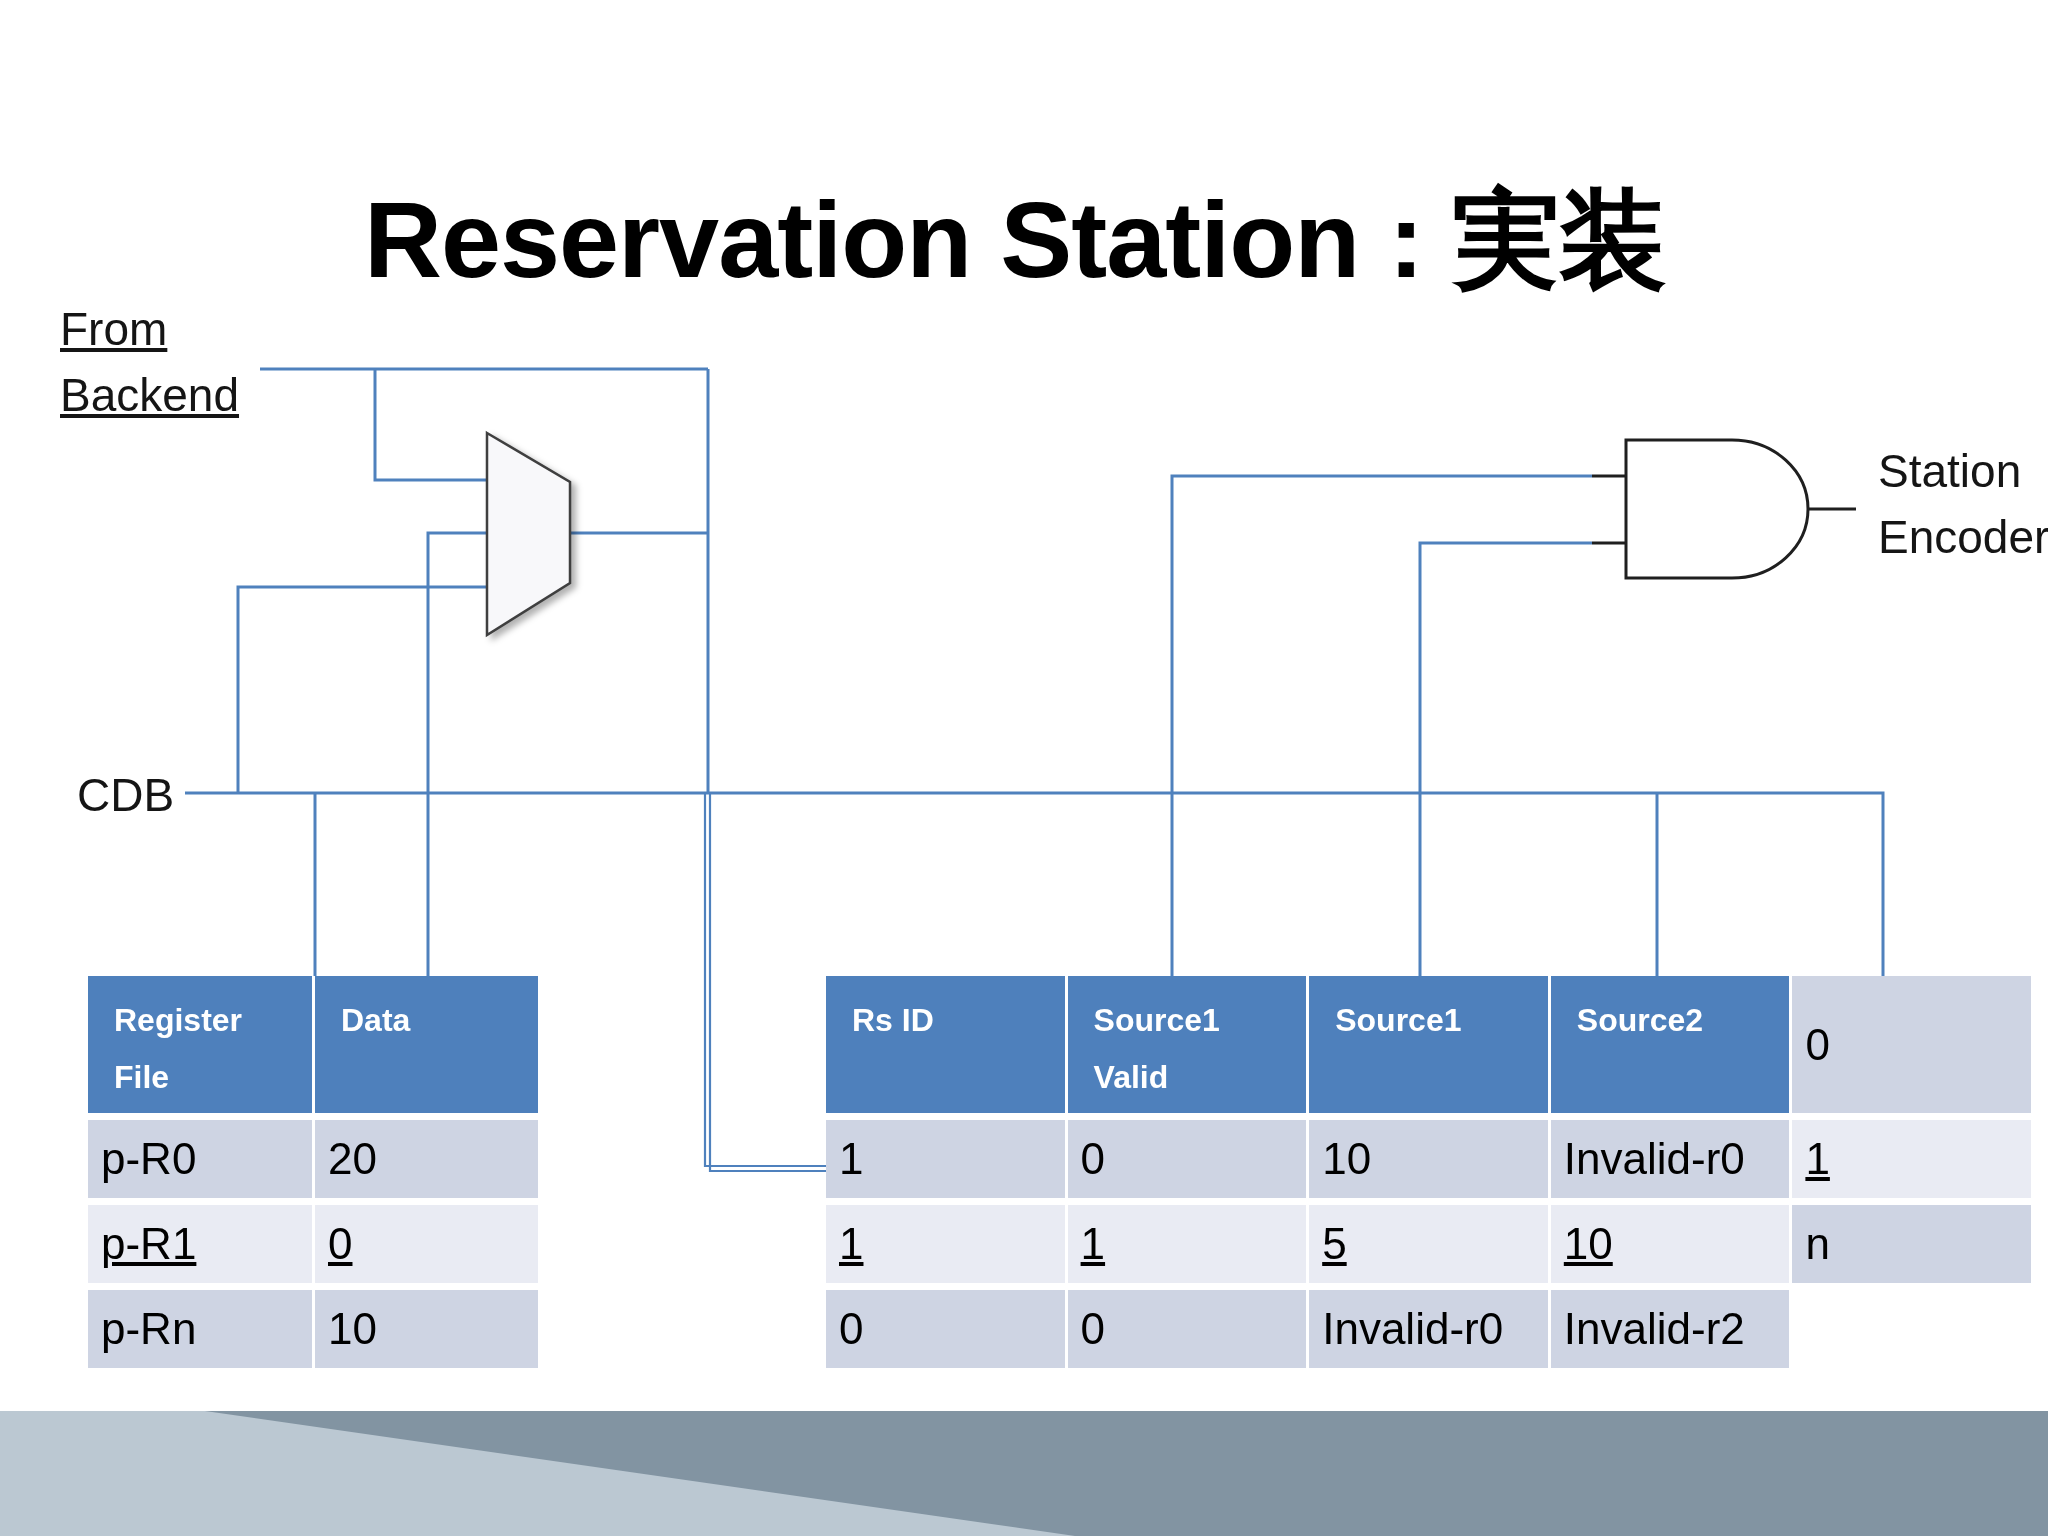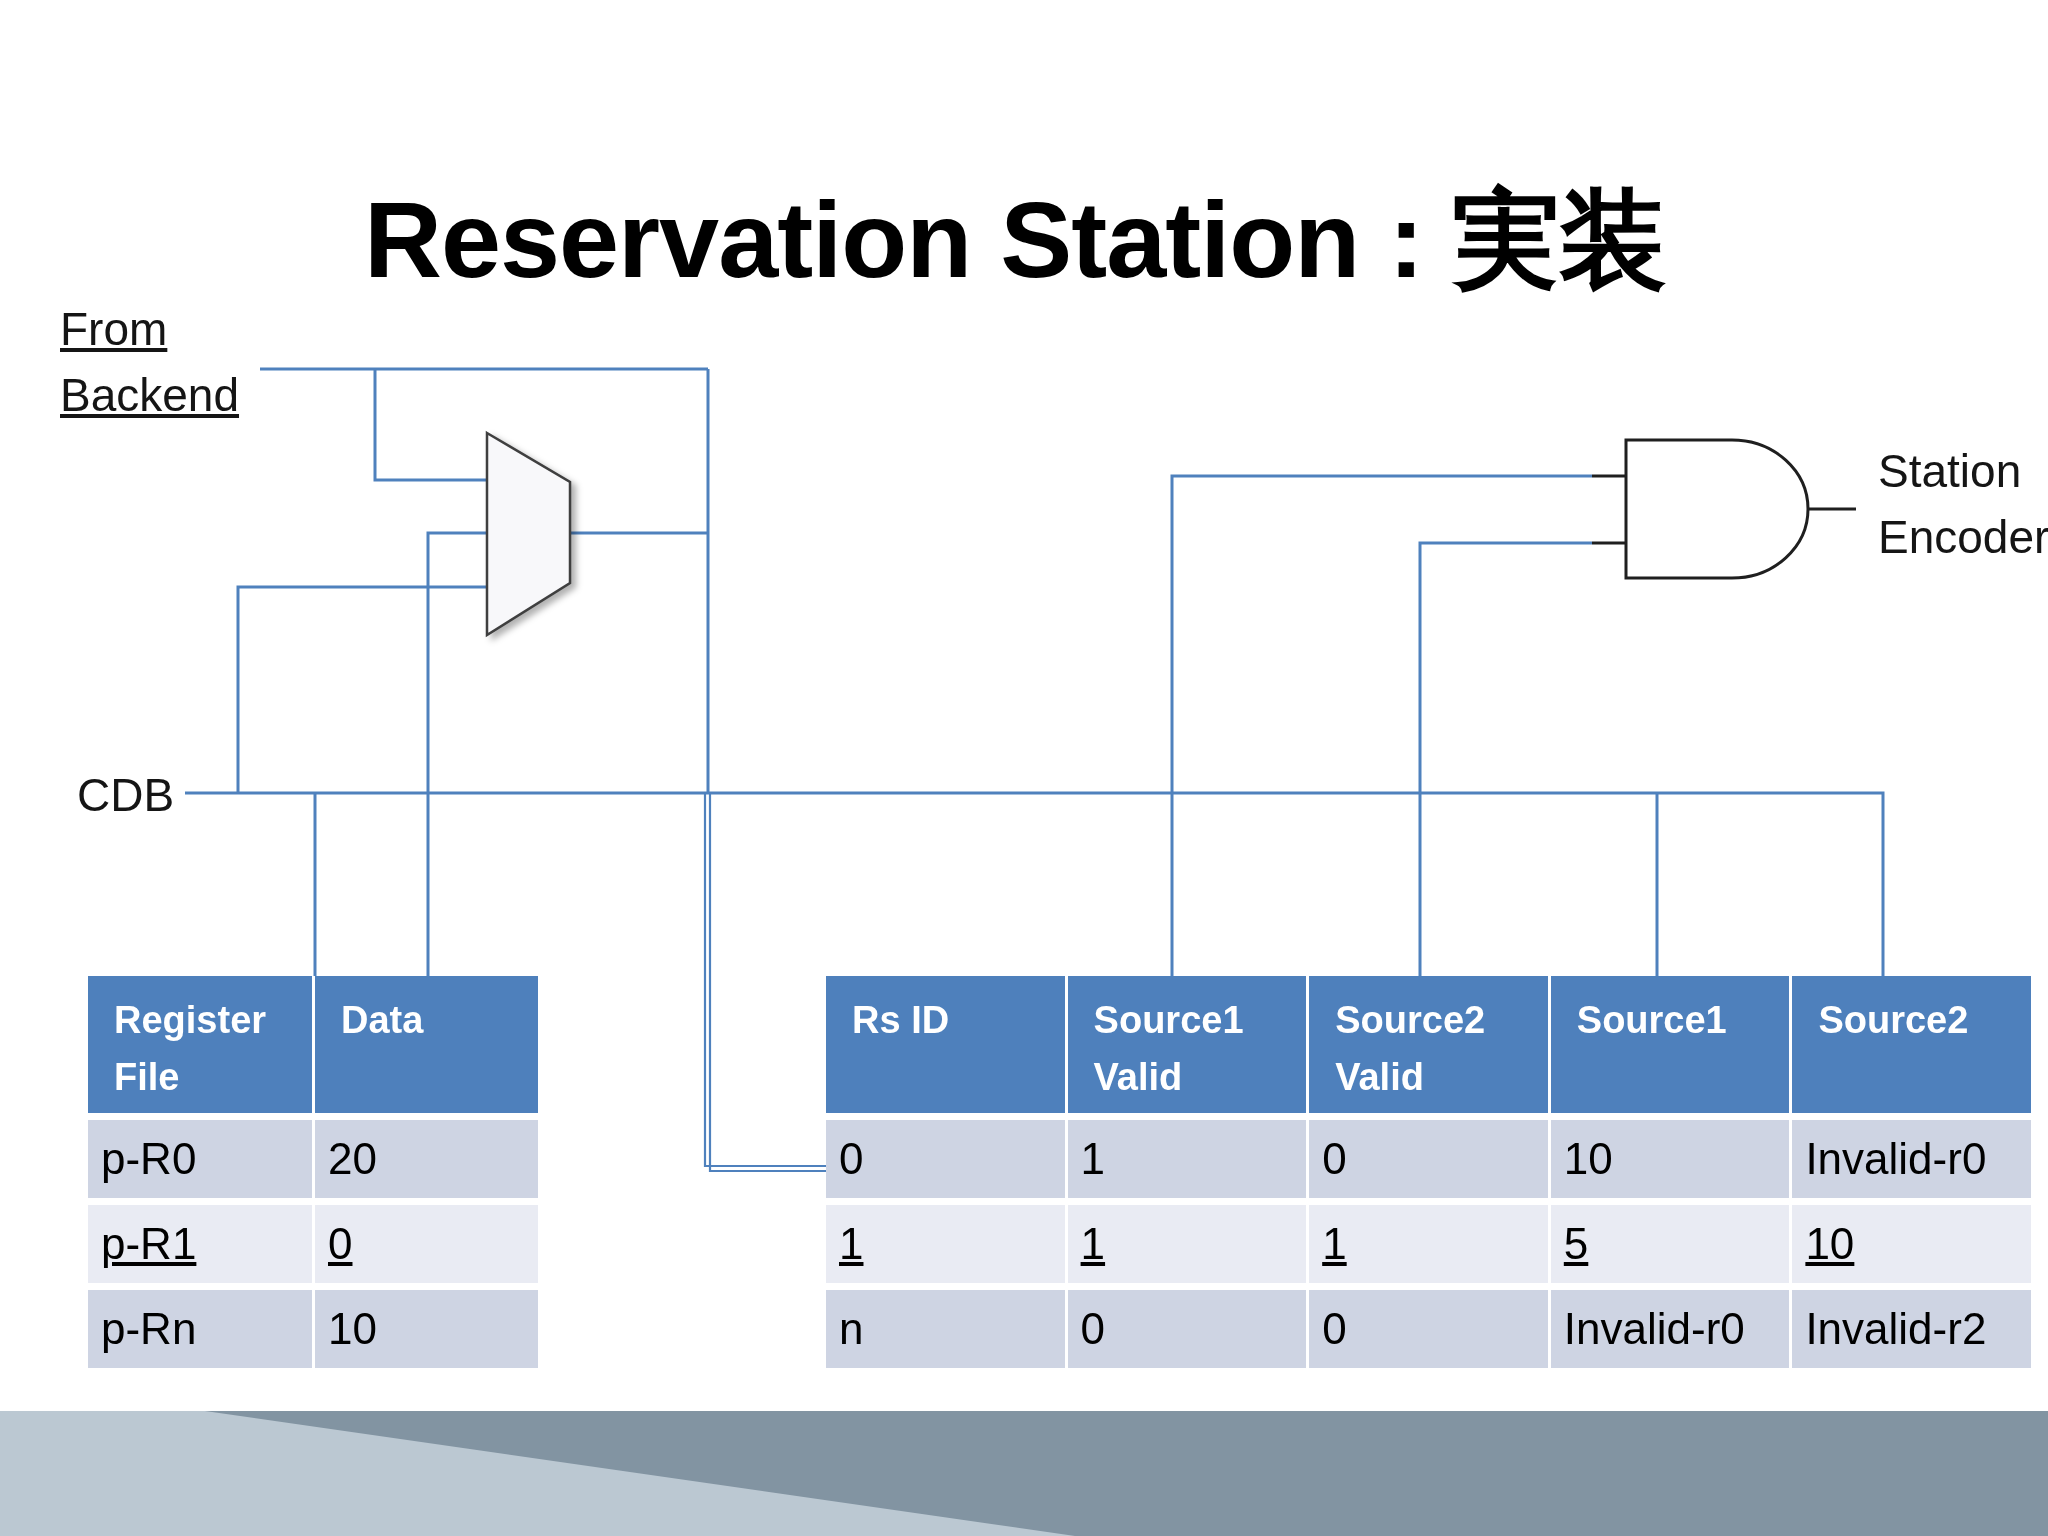--- a/index.html
+++ b/index.html
@@ -28,21 +28,21 @@
   .wires .black-stub{ stroke:var(--gate-stroke); stroke-width:3; }
   .mux-shape{ fill:#f8f8fa; stroke:#3f3f3f; stroke-width:2.5; filter:drop-shadow(5px 4px 3px rgba(0,0,0,0.30)); }
   .and-gate-shape{ fill:#ffffff; stroke:var(--gate-stroke); stroke-width:3; }
   .data-table{
     position:absolute; display:grid; column-gap:3px; row-gap:7px;
     grid-auto-rows:78px;
   }
   .table-register-file{ left:88px; top:976px; width:450px; grid-template-columns:224px 223px; grid-template-rows:137px 78px 78px 78px; }
   .table-reservation-station{ left:826px; top:976px; width:1205px; grid-template-columns:repeat(5,1fr); grid-template-rows:137px 78px 78px 78px; }
   .th{
-    background:var(--header-bg); color:var(--header-text); font-weight:700; font-size:38px; line-height:57px;
+    background:var(--header-bg); color:var(--header-text); font-weight:700; font-size:32px; line-height:57px;
     padding:16px 8px 8px 26px; box-sizing:border-box;
   }
   .td{
     display:flex; align-items:center; color:var(--cell-text); font-size:44px;
     padding-left:13px; box-sizing:border-box;
   }
   .row-odd{ background:var(--row-odd-bg); }
   .row-even{ background:var(--row-even-bg);text-decoration:underline; }
   .wedge-dark{ position:absolute; left:0; top:1411px; width:2048px; height:125px; background:var(--wedge-dark); }
   .wedge-light{
@@ -111,21 +111,20 @@
       <div class="td row-odd">20</div>
       <div class="td row-even">p-R1</div>
       <div class="td row-even">0</div>
       <div class="td row-odd">p-Rn</div>
       <div class="td row-odd">10</div>
     </div>
 
   <div class="data-table table-reservation-station" data-table="reservation_station_table">
       <div class="th">Rs ID</div>
       <div class="th">Source1 Valid</div>
-      <div class="th">Source2 Valid</div>
       <div class="th">Source1</div>
       <div class="th">Source2</div>
       <div class="td row-odd">0</div>
       <div class="td row-odd">1</div>
       <div class="td row-odd">0</div>
       <div class="td row-odd">10</div>
       <div class="td row-odd">Invalid-r0</div>
       <div class="td row-even">1</div>
       <div class="td row-even">1</div>
       <div class="td row-even">1</div>

